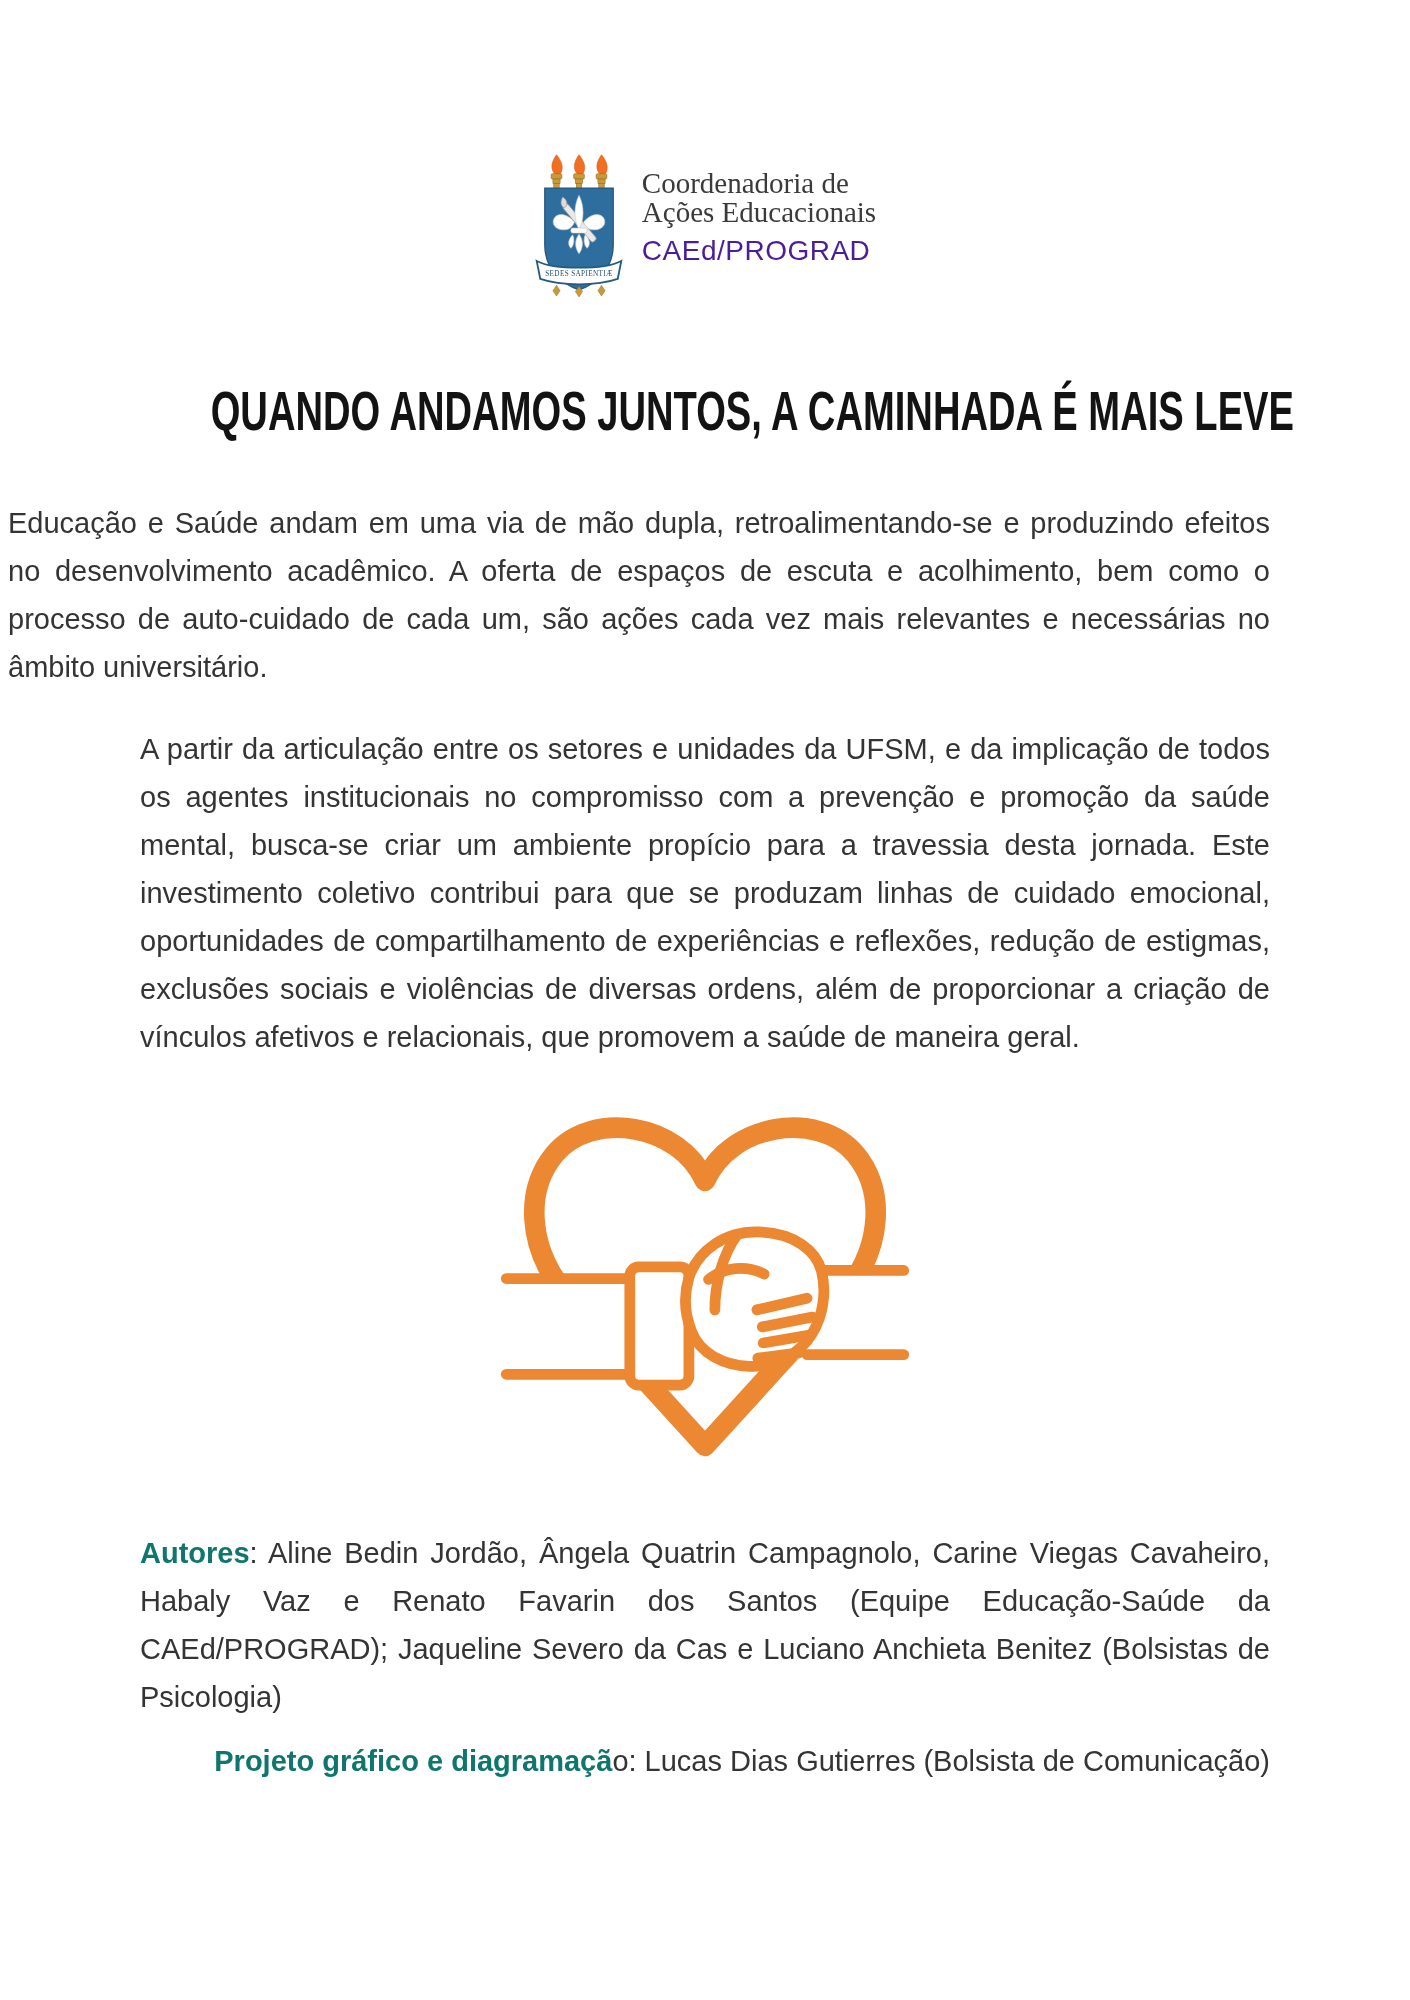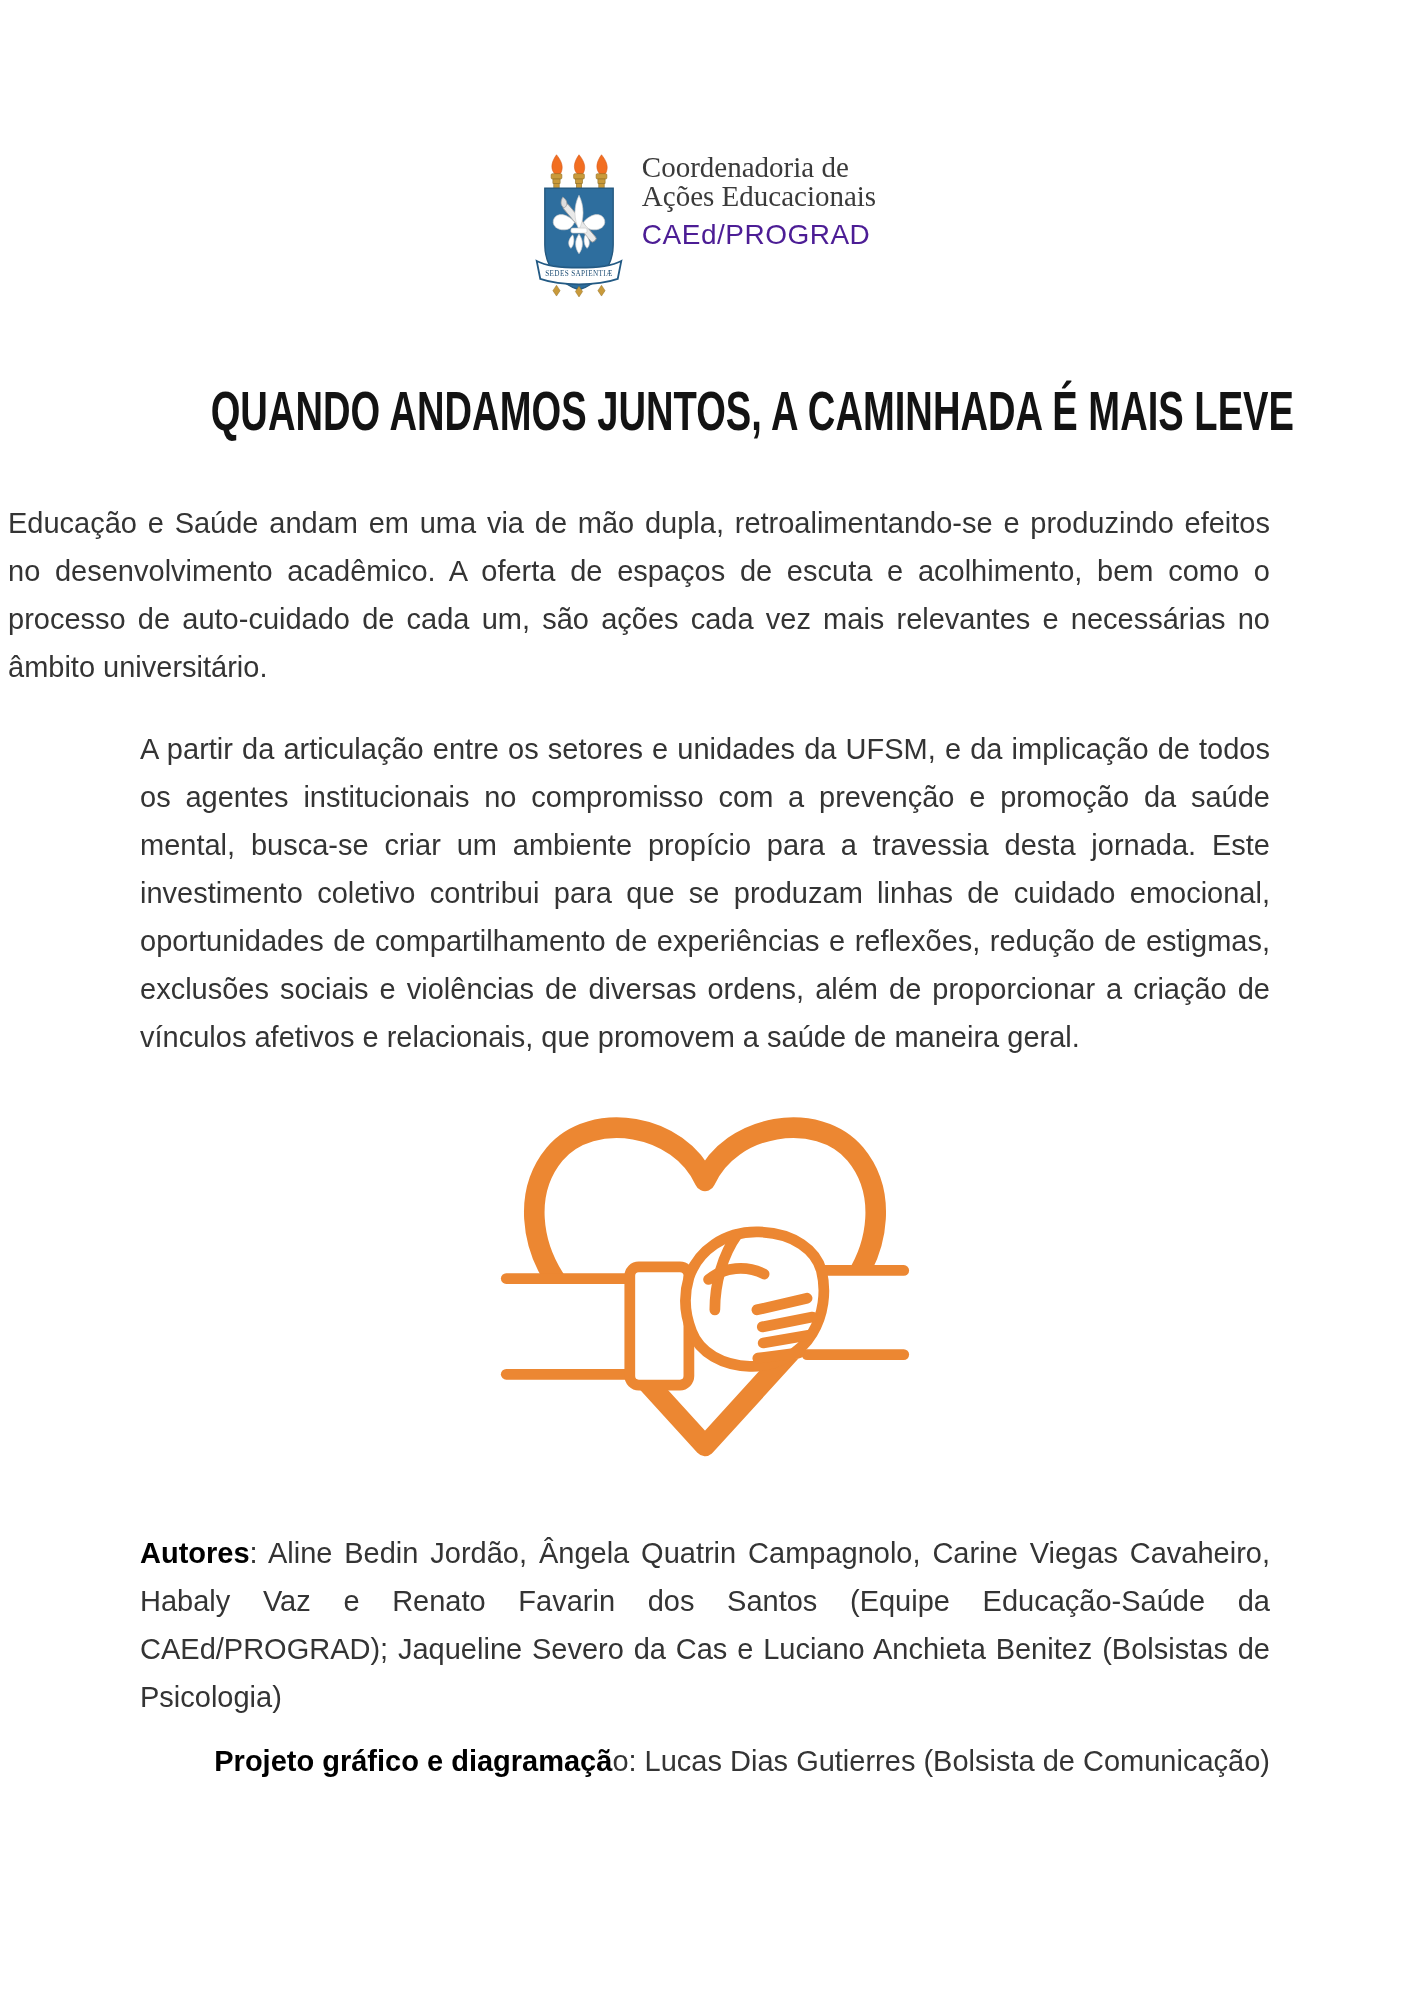--- a/index.html
+++ b/index.html
@@ -25,21 +25,21 @@
   .brand {
     font-family:"Liberation Serif", serif;
     font-size:76px; line-height:66px;
     color:#3a3a3a; letter-spacing:1px;
   }
   .sub {
     font-family:"Liberation Serif", serif;
     font-size:29px; line-height:29px;
     color:#3a3a3a;
   }
-  .sub.first { margin-top:10px; }
+  .sub.first { margin-top:26px; }
   .dept {
     font-size:28px; line-height:30px;
     color:#4c1d95; margin-top:9px;
     letter-spacing:0.5px;
   }
   
   .title-wrap { text-align:left; margin:86px 0 0 0; height:50px; }
   .title-text {
     display:inline-block; white-space:nowrap;
     font-weight:700; font-size:53px; line-height:50px;
@@ -55,21 +55,21 @@
     text-align:justify;
     color:#343434;
   }
   .p1 { margin-top:64px;margin-left:8px; }
   .p2 { margin-top:34px; }
   
   .illu { text-align:center; margin-top:34px; height:376px; }
   
   .credits { margin-top:58px; }
   .design  { margin-top:16px; text-align:right; }
-  .par strong { font-weight:700; color:#000000; }
+  .par strong { font-weight:700; color:#0f766e; }
 </style>
 </head>
 <body>
 
 <div class="page">
 
   <header class="logo-block">
     <svg class="crest" width="90" height="149" viewBox="0 0 100 165" aria-hidden="true">
 
       <g fill="#F26E21" stroke="#d4581a" stroke-width="0.6">

